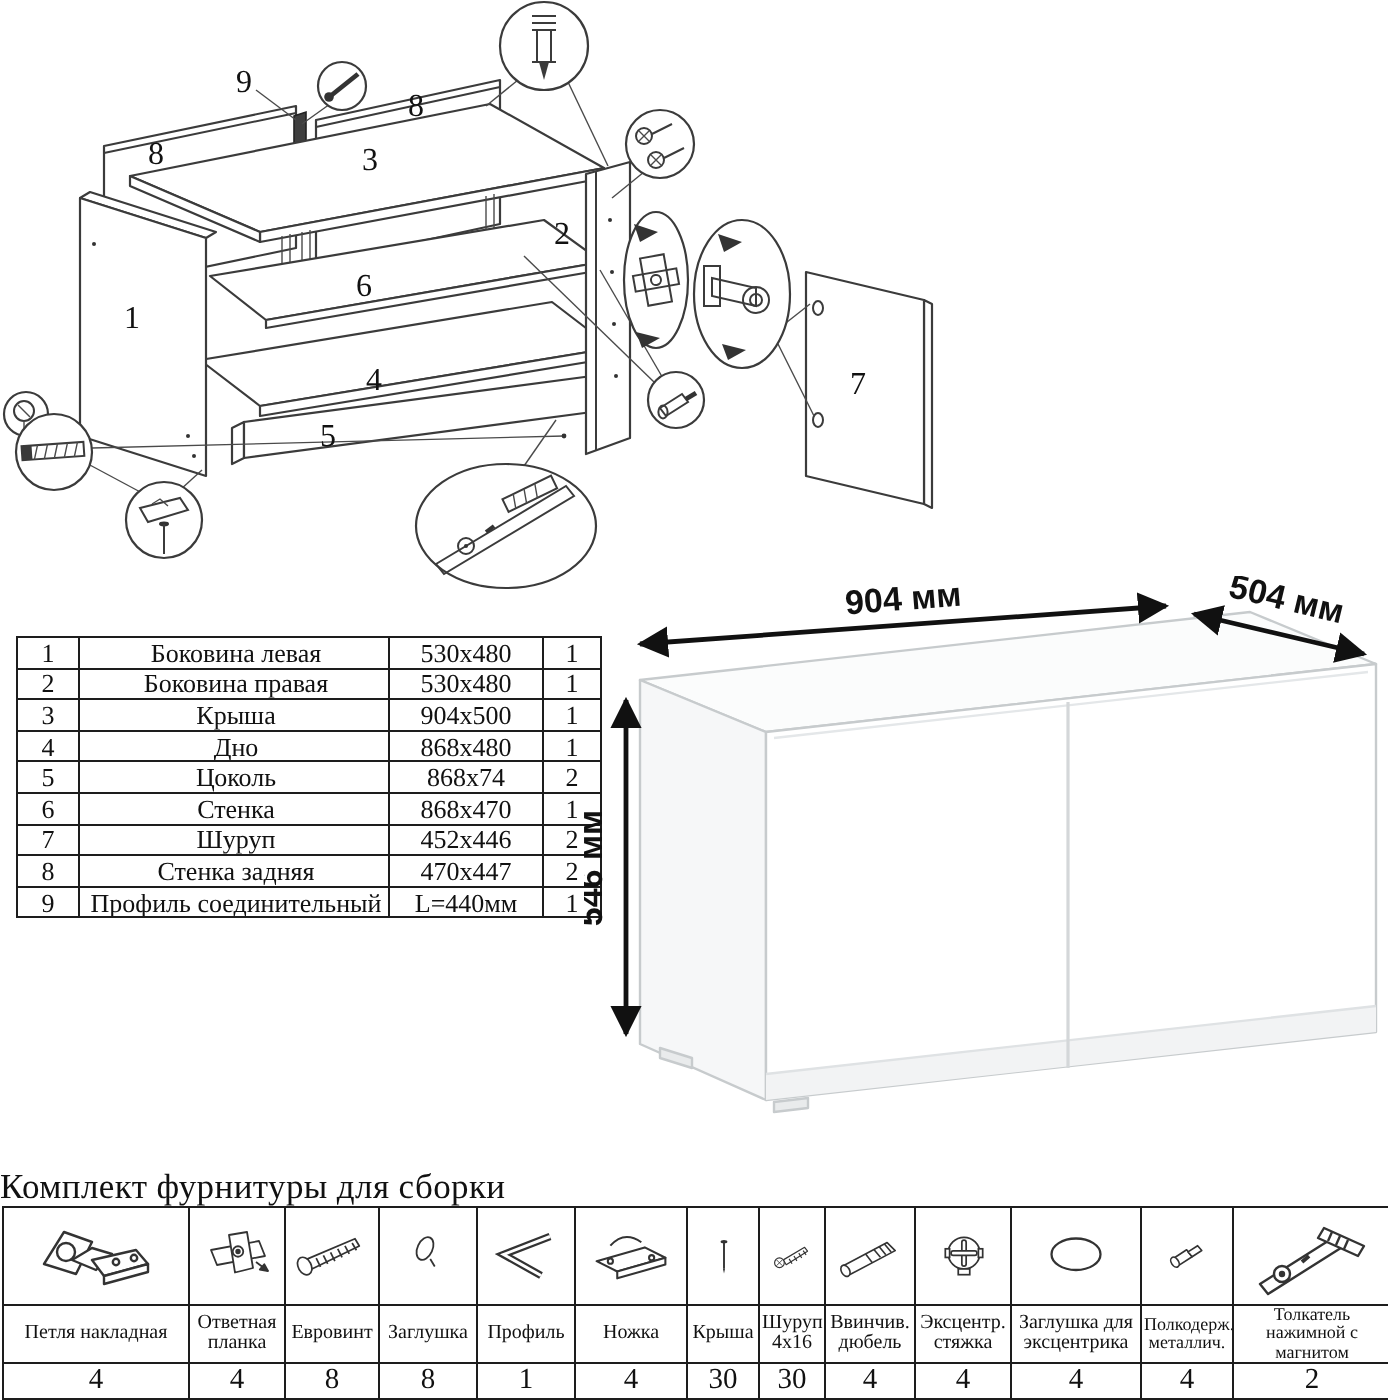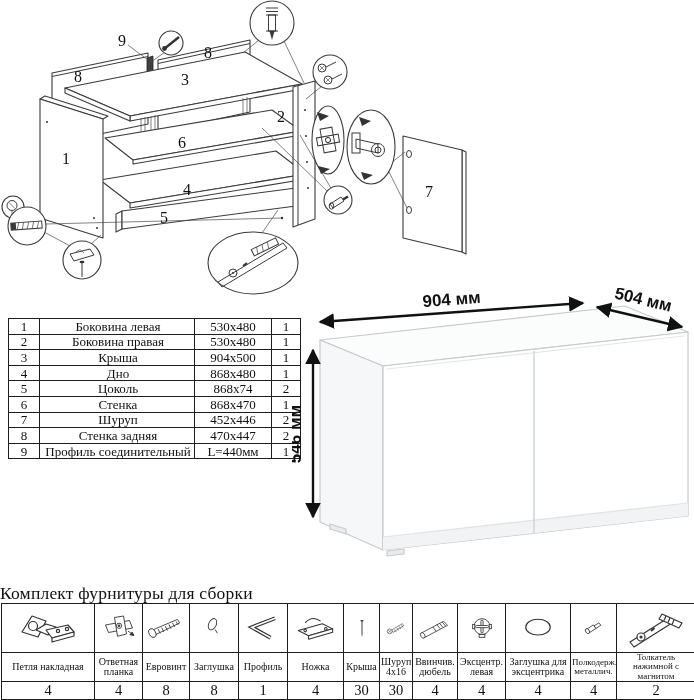--- a/index.html
+++ b/index.html
@@ -474,21 +474,21 @@
       <tr class="hw-nm">
         <td>Петля накладная</td>
         <td>Ответная планка</td>
         <td>Евровинт</td>
         <td>Заглушка</td>
         <td>Профиль</td>
         <td>Ножка</td>
         <td>Крыша</td>
         <td>Шуруп 4x16</td>
         <td>Ввинчив. дюбель</td>
-        <td>Эксцентр. левая</td>
+        <td>Эксцентр. стяжка</td>
         <td>Заглушка для эксцентрика</td>
         <td class="tight">Полкодерж. металлич.</td>
         <td class="tight">Толкатель нажимной с магнитом</td>
       </tr>
       <tr class="hw-qty">
         <td>4</td>
         <td>4</td>
         <td>8</td>
         <td>8</td>
         <td>1</td>

